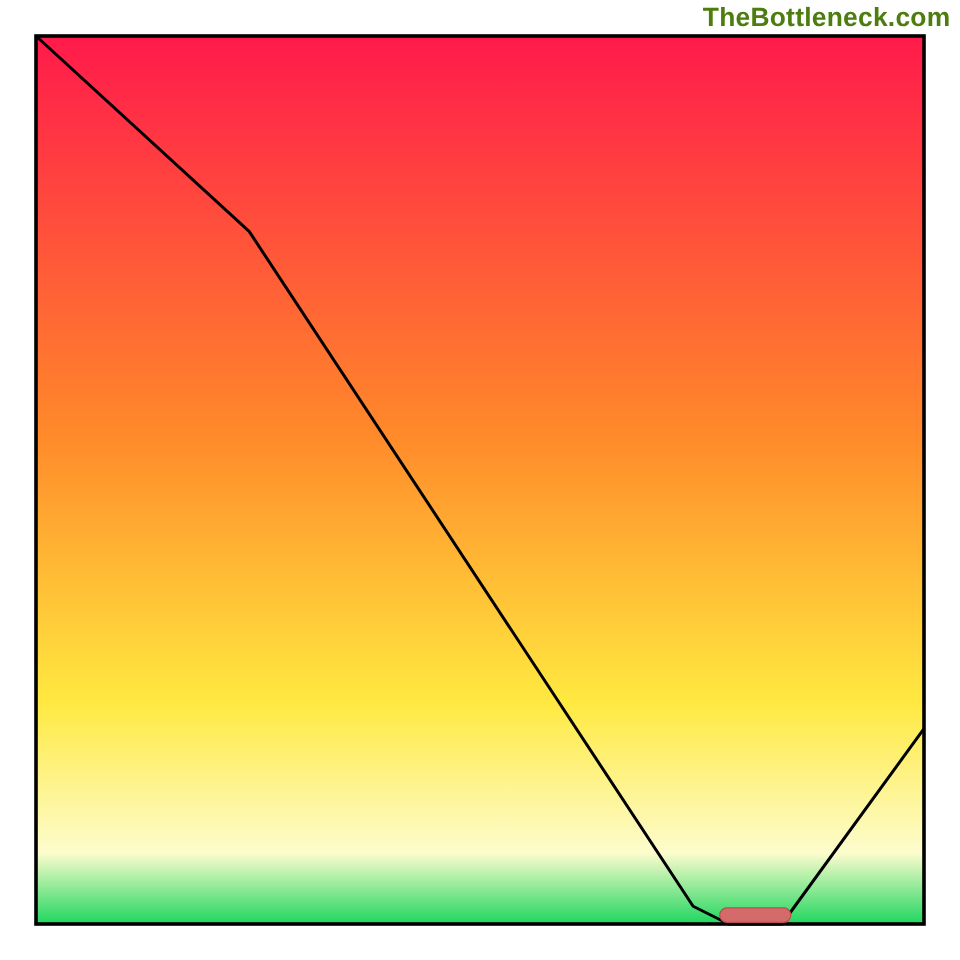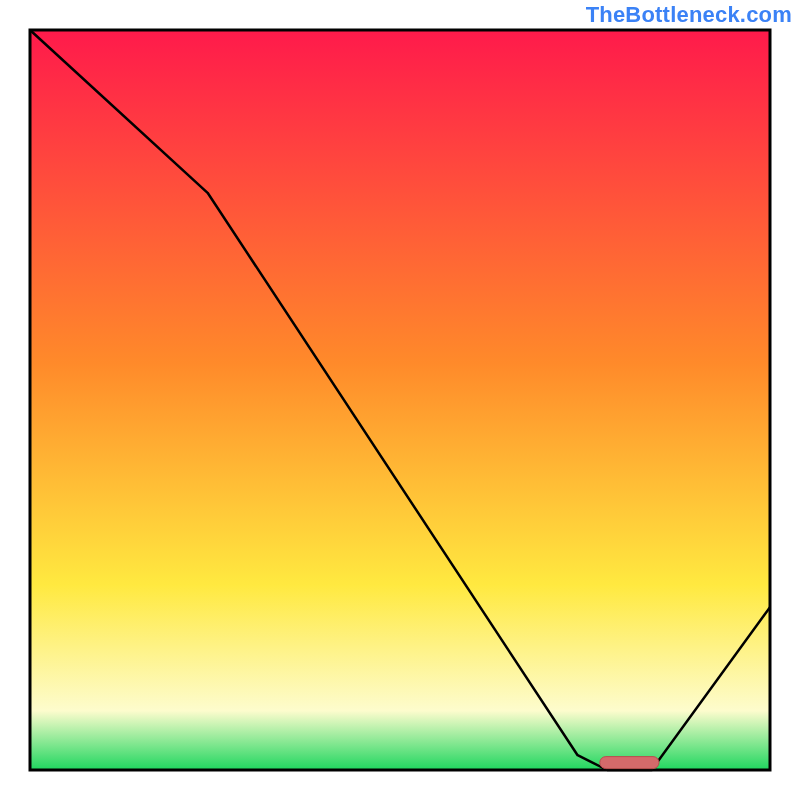--- a/index.html
+++ b/index.html
@@ -15,21 +15,21 @@
     position: relative;
     width: 800px;
     height: 800px;
   }
   .watermark {
     position: absolute;
     top: 2px;
     right: 8px;
     font-size: 22px;
     font-weight: 600;
-    color: #3b82f6;
+    color: #4d7c0f;
     letter-spacing: 0.2px;
     z-index: 10;
   }
   svg {
     display: block;
   }
 </style>
 </head>
 <body>
 

